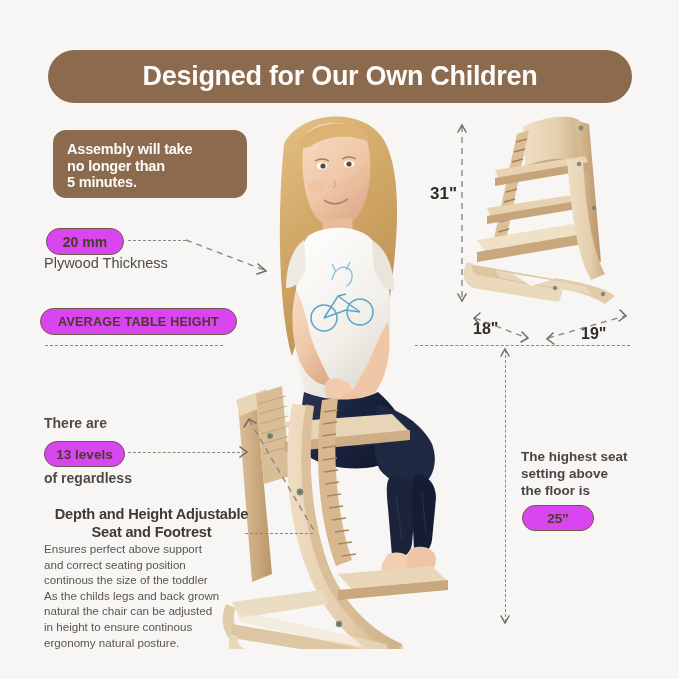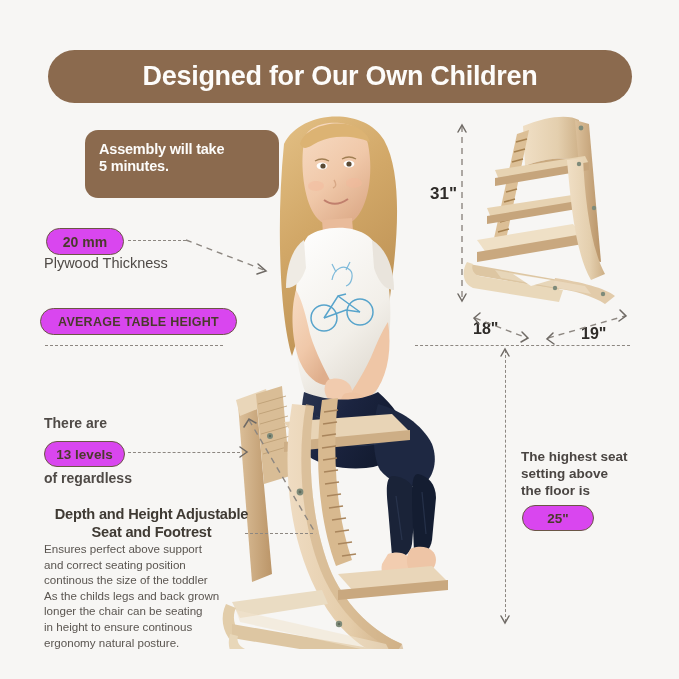--- a/index.html
+++ b/index.html
@@ -33,21 +33,20 @@
   }
 
   
   .assembly-box {
     position: absolute;
     left: 53px; top: 130px;
     width: 194px; height: 68px;
     background: #8b6a4e;
     border-radius: 13px;
     padding: 11px 0 0 14px;
-    margin-left: 32px;
   }
   .assembly-box .line {
     color: #fdfcfa;
     font-size: 14.5px;
     font-weight: bold;
     line-height: 16.5px;
     letter-spacing: -0.2px;
   }
 
   
@@ -419,20 +418,21 @@
       </g>
     </svg>
   </div>
 
   <div class="header-banner">
     <span class="title">Designed for Our Own Children</span>
   </div>
 
   <div class="assembly-box">
     <div class="line">Assembly will take</div>
+    <div class="line">no longer than</div>
     <div class="line">5 minutes.</div>
   </div>
 
   <div class="pill pill-20mm">20 mm</div>
   <div class="label lbl-plywood">Plywood Thickness</div>
 
   <div class="pill pill-table-height">AVERAGE TABLE HEIGHT</div>
 
   <div class="label lbl-there-are">There are</div>
   <div class="pill pill-13-levels">13 levels</div>
@@ -440,21 +440,21 @@
 
   <div class="depth-head">
     <div>Depth and Height Adjustable</div>
     <div>Seat and Footrest</div>
   </div>
   <div class="depth-body">
     <div>Ensures perfect above support</div>
     <div>and correct seating position</div>
     <div>continous the size of the toddler</div>
     <div>As the childs legs and back grown</div>
-    <div>longer the chair can be seating</div>
+    <div>natural the chair can be adjusted</div>
     <div>in height to ensure continous</div>
     <div>ergonomy natural posture.</div>
   </div>
 
   <div class="block-highest">
     <div>The highest seat</div>
     <div>setting above</div>
     <div>the floor is</div>
   </div>
   <div class="pill pill-25">25"</div>

